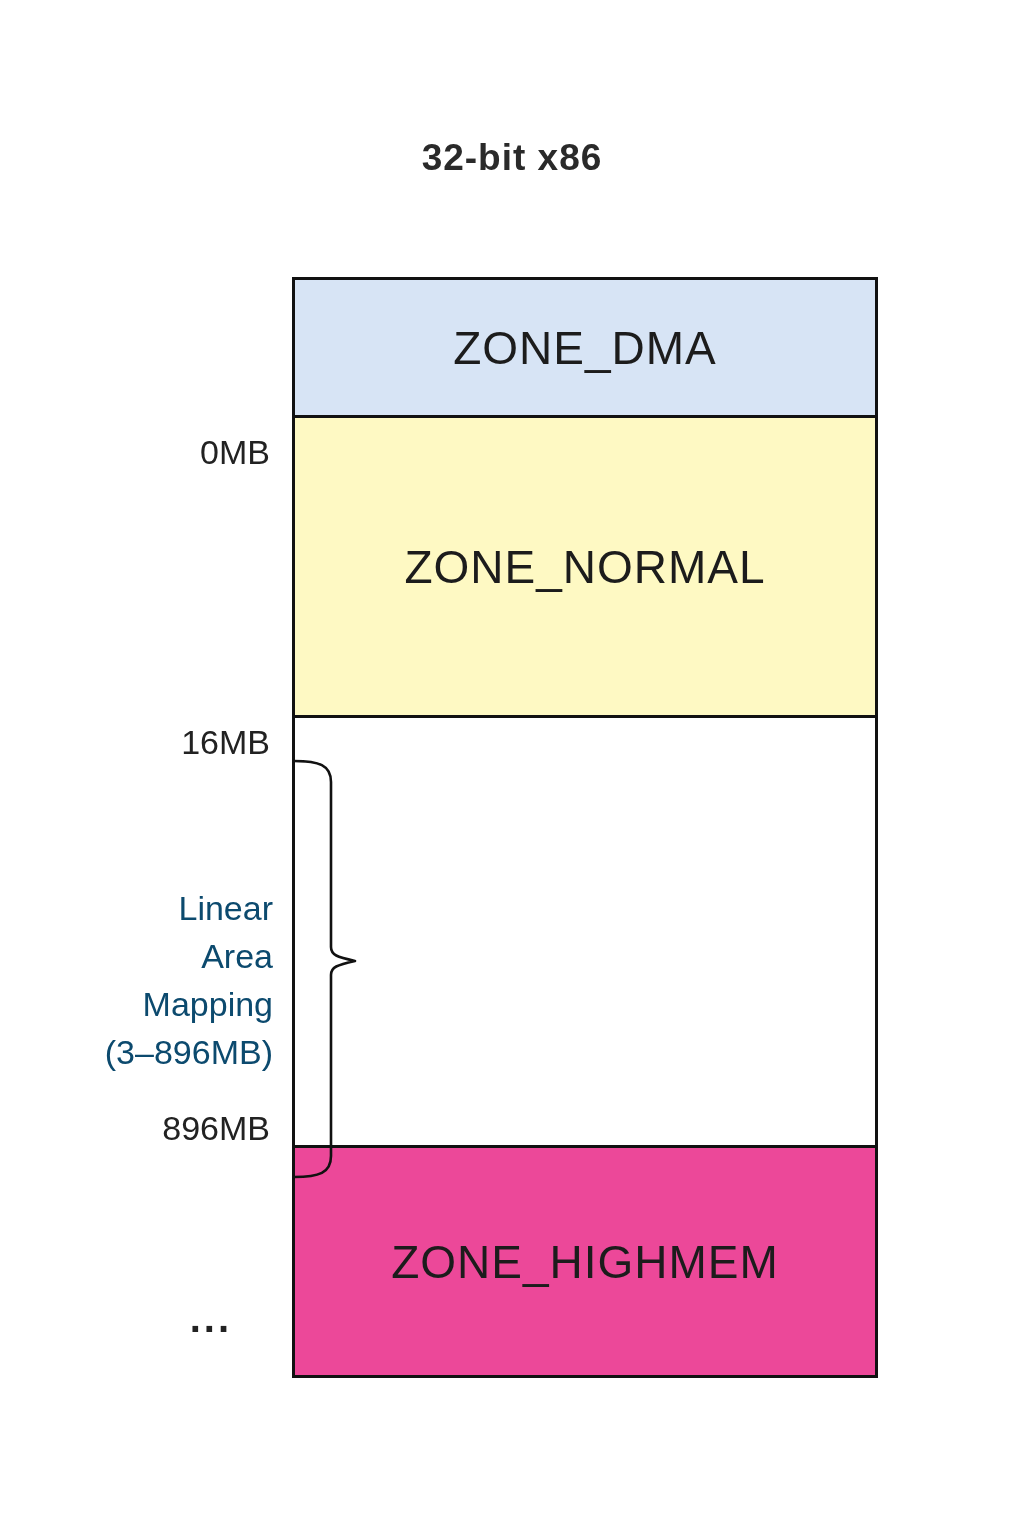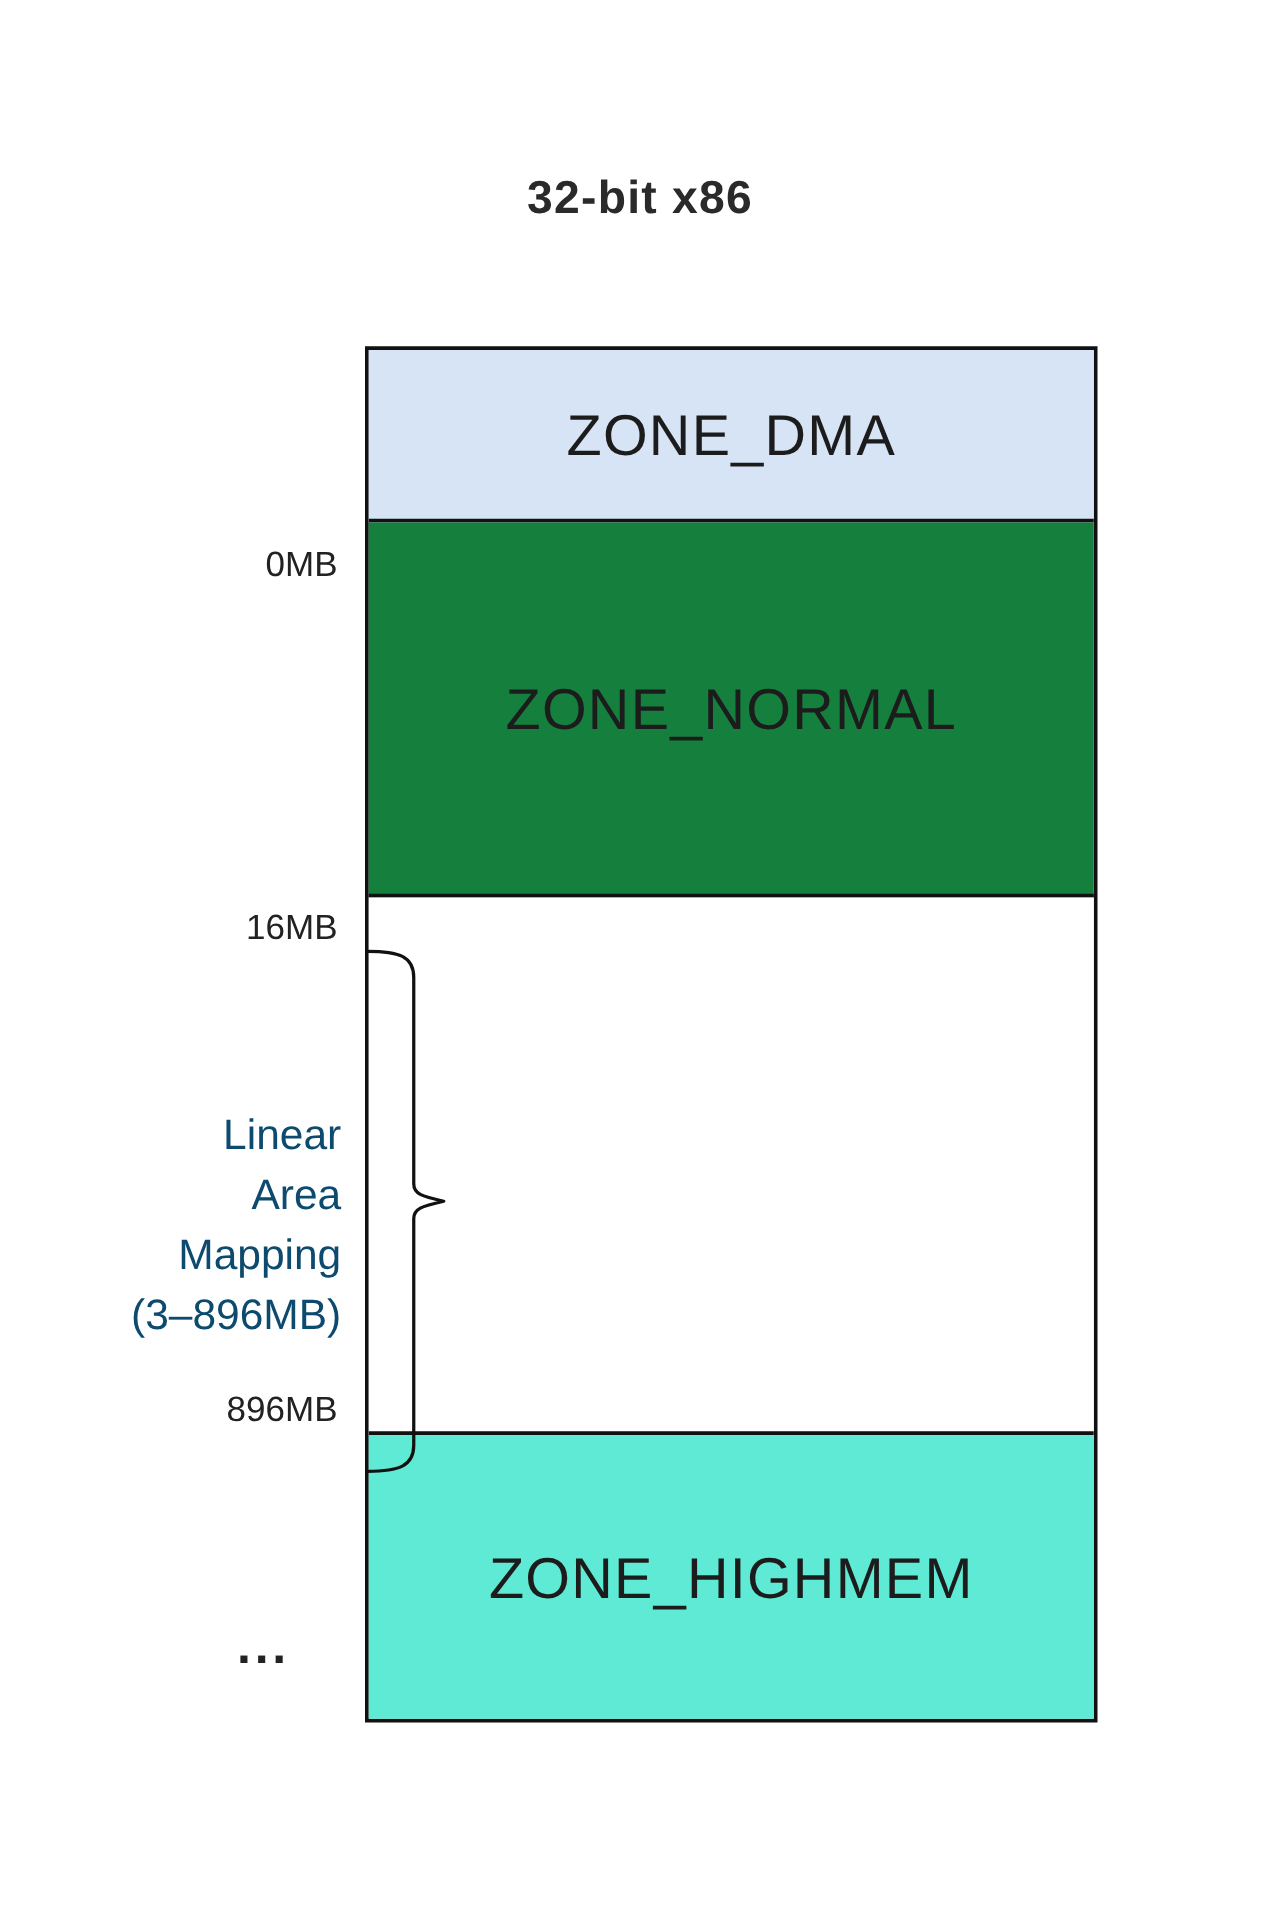--- a/index.html
+++ b/index.html
@@ -44,21 +44,21 @@
   .zone-dma     { height: 138px; }
   .zone-normal  { height: 300px; }
   .zone-gap     { height: 430px; }
   .zone-highmem { flex: 1; }
 
   .side-label {
     position: absolute;
     left: 70px; width: 200px;
     transform: translateY(-50%);
     text-align: right;
-    font-size: 28px;
+    font-size: 34px;
     color: #222222;
     white-space: nowrap;
   }
   .label-0mb    { top: 452px; }
   .label-16mb   { top: 742px; }
   .label-896mb  { top: 1128px; }
 
   .linear-label {
     position: absolute;
     left: 40px; width: 233px;
@@ -93,27 +93,27 @@
 <body>
 
 <div class="stage">
 
   <div class="title">32-bit x86</div>
 
   <div class="memory-box">
     <div class="zone zone-dma divided" style="background: rgb(215, 228, 245);">
       <span>ZONE_DMA</span>
     </div>
-    <div class="zone zone-normal divided" style="background: #15803d;">
+    <div class="zone zone-normal divided" style="background: #fef9c3;">
       <span>ZONE_NORMAL</span>
     </div>
     <div class="zone zone-gap divided" style="background: rgb(255, 255, 255);">
       <span></span>
     </div>
-    <div class="zone zone-highmem" style="background: #5eead4;">
+    <div class="zone zone-highmem" style="background: #ec4899;">
       <span>ZONE_HIGHMEM</span>
     </div>
   </div>
 
   <div class="side-label label-0mb">0MB</div>
 
   <div class="side-label label-16mb">16MB</div>
 
   <div class="side-label label-896mb">896MB</div>
 

